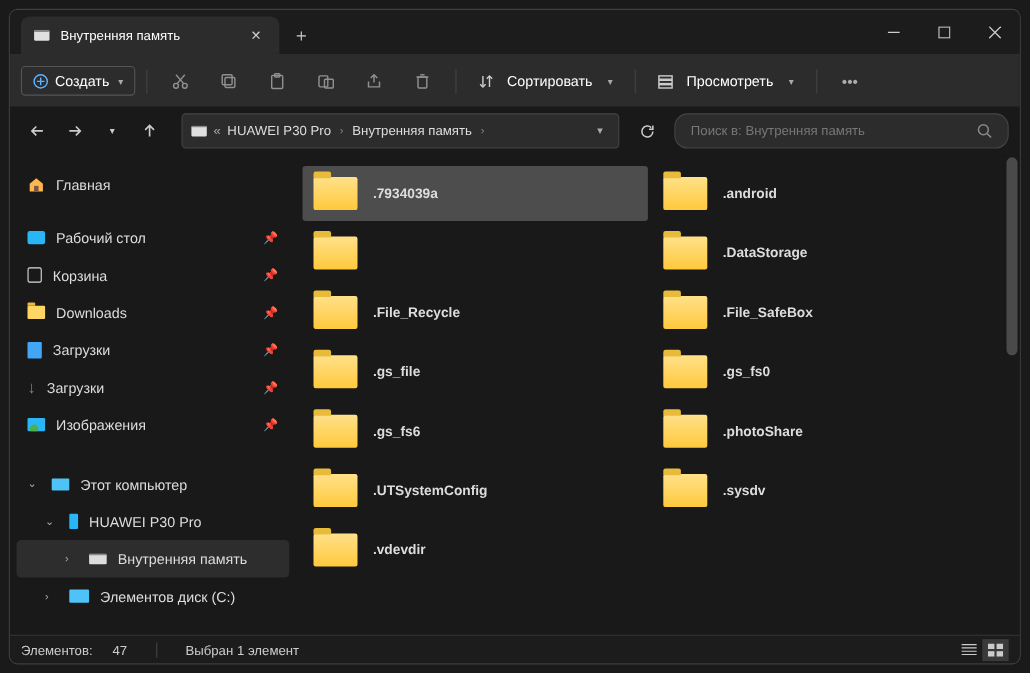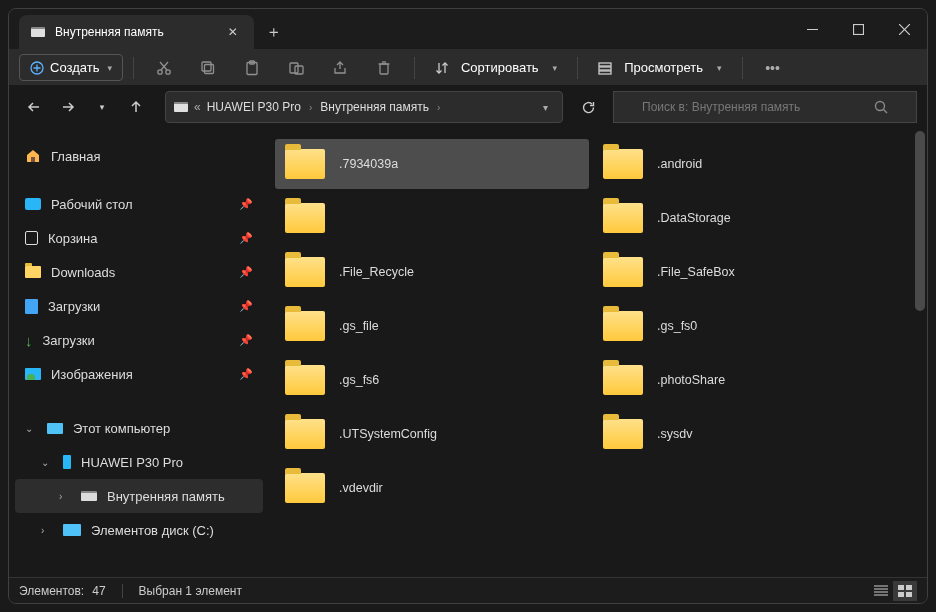--- a/index.html
+++ b/index.html
@@ -8,36 +8,36 @@
     .titlebar { height: 40px; display: flex; align-items: stretch; background: #1c1c1c; }
     .tab { display: flex; align-items: center; background: #2c2c2c; border-radius: 8px 8px 0 0; padding: 0 12px; margin-left: 10px; margin-top: 6px; gap: 10px; }
     .tab-icon { width: 14px; height: 10px; background: #e0e0e0; border-radius: 1px; position: relative; border-top: 2px solid #888;}
     .tab-title { color: #fff; font-size: 12px; white-space: nowrap; padding-right: 50px;}
     .tab-close { color: #ccc; font-size: 12px; cursor: pointer; padding: 2px 4px;}
     .newtab { display:flex; align-items:center; justify-content:center; width: 40px; color: #ccc; font-size: 16px; margin-top:6px; cursor:pointer;}
     .spacer { flex: 1; }
     .wincontrols { display: flex; }
     .winbtn { width: 46px; height: 40px; display: flex; align-items: center; justify-content: center; color: #ccc; cursor: pointer; font-size: 12px;}
     .winbtn svg { stroke: #ccc; fill: none; }
-    .toolbar { height: 36px; background: #2c2c2c; display: flex; align-items: center; padding: 0 10px; gap: 4px; border-top: 1px solid #2c2c2c; text-align: center;}
+    .toolbar { height: 48px; background: #2c2c2c; display: flex; align-items: center; padding: 0 10px; gap: 4px; border-top: 1px solid #2c2c2c; text-align: center;}
     .createbtn { display: flex; align-items: center; gap: 6px; color: #fff; font-size: 13px; border: 1px solid #555; border-radius: 4px; padding: 5px 10px; cursor: pointer;}
     .createbtn .chev { font-size: 9px; color: #aaa; margin-left: 2px;}
     .tbtn { width: 40px; height: 36px; display: flex; align-items: center; justify-content: center; color: #9e9e9e; cursor: pointer; opacity: 0.8;}
     .tbtn svg { stroke: #aaa; fill: none; }
     .tsep { width: 1px; height: 22px; background: #444; margin: 0 6px; }
     .sortbtn, .viewbtn { display: flex; align-items: center; gap: 12px; color: #fff; font-size: 13px; padding: 6px 10px; cursor: pointer;}
     .sortbtn .chev, .viewbtn .chev { font-size: 9px; color: #aaa; margin-left: 2px;}
     .addrbar { height: 44px; background: #191919; display: flex; align-items: center; padding: 0 10px; gap: 4px; }
     .navbtn { width: 30px; height: 32px; display: flex; align-items: center; justify-content: center; color: #ccc; cursor: pointer; font-size: 13px;}
     .breadcrumb { flex: 1; height: 32px; background: #2c2c2c; border: 1px solid #444; border-radius: 4px; display: flex; align-items: center; padding: 0 8px; gap: 6px; color: #ddd; font-size: 12px; margin: 0 6px 0 10px;}
     .breadcrumb .drv { width: 14px; height: 10px; background: #e0e0e0; border-radius: 1px; border-top: 2px solid #888;}
     .breadcrumb .sep { color: #888; font-size: 10px; margin: 0 2px;}
     .breadcrumb .bend { margin-left: auto; color: #aaa; font-size: 10px; padding: 6px;}
     .refreshbtn { width: 30px; height: 32px; display: flex; align-items: center; justify-content: center; margin-right:6px; cursor:pointer;}
-    .search { width: 304px; height: 32px; background: #2c2c2c; border: 1px solid #444; border-radius: 0; display: flex; align-items: center; padding: 0 28px; gap: 8px; }
+    .search { width: 304px; height: 32px; background: #2c2c2c; border: 1px solid #444; border-radius: 12px; display: flex; align-items: center; padding: 0 14px; gap: 8px; }
     .search input { flex: 1; background: transparent; border: none; outline: none; color: #ccc; font-size: 12px; }
     .search input::placeholder { color: #777; }
     .body { flex: 1; display: flex; background: #191919; overflow: hidden;}
     .sidebar { width: 260px; background: #191919; padding: 10px 6px; display: flex; flex-direction: column; gap: 2px; overflow: hidden;}
     .sbgroup { margin-bottom: 12px;}
     .sbitem { height: 34px; display: flex; align-items: center; gap: 10px; color: #ddd; font-size: 13px; padding: 0 10px; border-radius: 4px; cursor: pointer; position: relative;}
     .sbitem.selected { background: #2d2d2d; }
     .sbitem .pin { margin-left: auto; color: #555; font-size: 11px;}
     .sbitem .expand { color:#aaa; font-size:10px; width:12px; display:inline-block;}
     .sbindent1 { padding-left: 26px; }
@@ -48,30 +48,30 @@
     .icon-desktop { width:16px; height:12px; background:#29b6f6; border-radius:2px;}
     .icon-trash { width:13px; height:14px; border:1.5px solid #ddd; border-radius:2px; position:relative;}
     .icon-doc { width:13px; height:15px; background:#42a5f5; border-radius:1px;}
     .icon-dl { color:#4caf50; font-size:15px; font-weight:bold;}
     .icon-img { width:16px; height:12px; background:#29b6f6; border-radius:1px; position:relative; overflow:hidden;}
     .icon-img::after { content:""; position:absolute; bottom:-2px; left:2px; width:8px; height:8px; background:#4caf50; border-radius:50%;}
     .icon-pc { width:16px; height:11px; background:#4fc3f7; border-radius:1px;}
     .icon-phone { width:8px; height:14px; background:#29b6f6; border-radius:1px;}
     .icon-drive { width:16px; height:10px; background:#ddd; border-radius:1px; border-top:2px solid #888;}
     .icon-ldrive { width:18px; height:12px; background:#4fc3f7; border-radius:1px; position:relative;}
-    .content { flex: 1; overflow: auto; padding: 10px 6px;}
+    .content { flex: 1; overflow: auto; padding: 10px 6px; font-weight: bold;}
     .filegrid { display: grid; grid-template-columns: 1fr 1fr; gap: 4px 4px;}
     .fileitem { display: flex; align-items: center; gap: 14px; padding: 6px 10px; border-radius: 3px; cursor: pointer; height: 50px;}
     .fileitem.selected { background: #4d4d4d; }
     .folder-lg { width: 40px; height: 30px; background: linear-gradient(#ffe18a, #ffc93c); border-radius: 2px; position: relative; flex-shrink:0;}
     .folder-lg::before { content:""; position:absolute; top:-5px; left:0; width:16px; height:6px; background:#e8bb3a; border-radius:2px 2px 0 0;}
     .filename { color: #ddd; font-size: 12.5px; }
     .scrollbar { width: 14px; background: #191919;}
     .scrollbar-thumb { width: 10px; height: 180px; background: #4a4a4a; border-radius: 5px; margin: 2px auto;}
-    .statusbar { height: 26px; background: #1c1c1c; border-top: 1px solid #333; display: flex; align-items: center; padding: 0 10px; color: #ccc; font-size: 12px; gap: 8px;}
+    .statusbar { height: 26px; background: #1c1c1c; border-top: 1px solid #333; display: flex; align-items: center; padding: 0 10px; color: #ccc; font-size: 12px; gap: 18px;}
     .statusbar .sep { width:1px; height:14px; background:#444; margin: 0 8px;}
     .statusbar .views { margin-left: auto; display:flex; gap:0;}
     .statusbar .viewicon { width:24px; height:20px; display:flex; align-items:center; justify-content:center; cursor:pointer;}
     .statusbar .viewicon.active { background:#3a3a3a;}
     svg { display: block; }
   </style>
 </head>
 <body>
 
 <div class="window">

